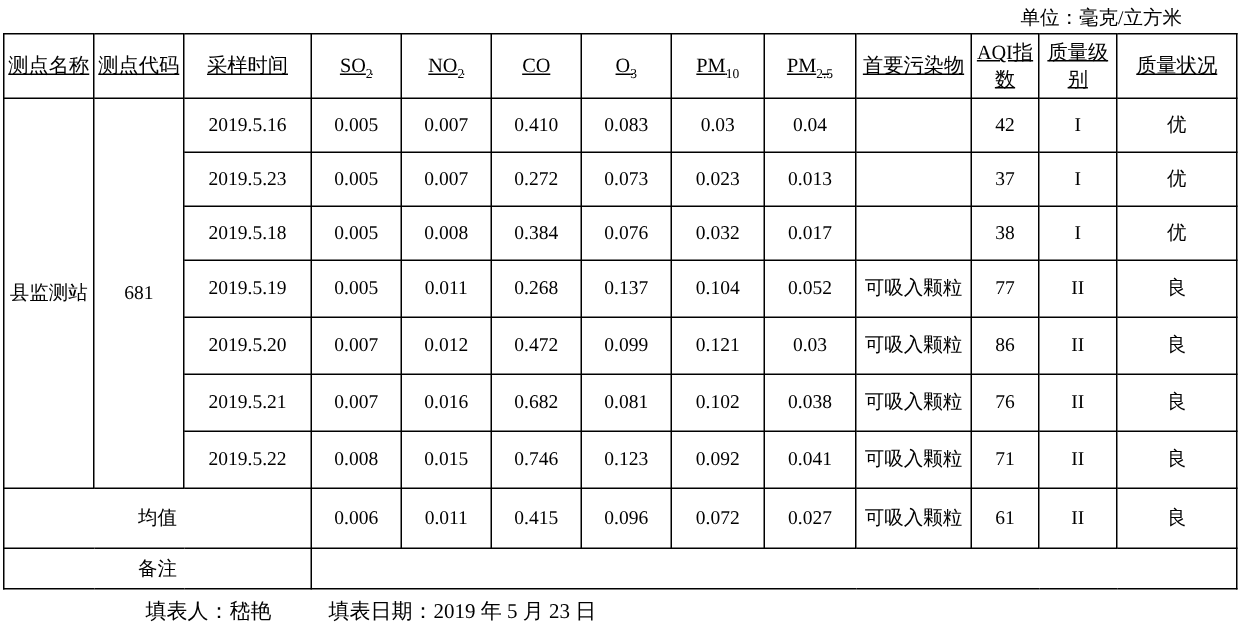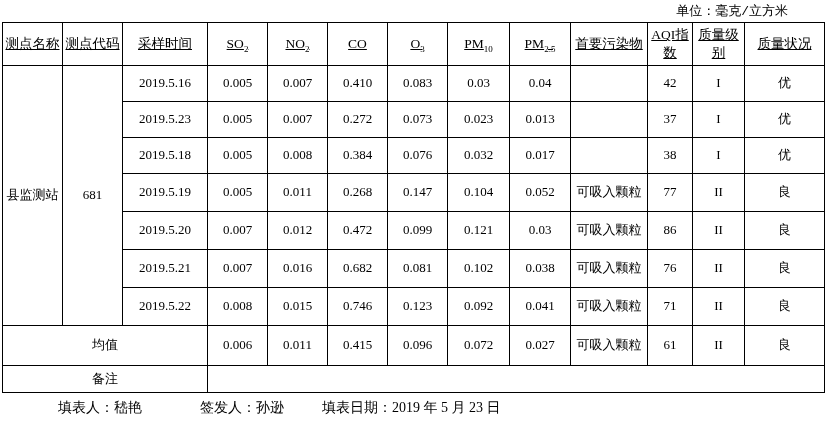--- a/index.html
+++ b/index.html
@@ -11,21 +11,20 @@
     font-family: "Liberation Serif", "DejaVu Serif", serif;
     color: #000000;
     overflow: hidden;
   }
   .unit-label {
     height: 22px;
     text-align: right;
     padding: 4px 38px 0 0;
     font-size: 13px;
     line-height: 16px;
-    font-family: Liberation Mono, monospace;
   }
   table.aqi-table {
     border-collapse: collapse;
     table-layout: fixed;
     margin-left: 2px;
     width: 822px;
   }
   .aqi-table th, .aqi-table td {
     border: 1px solid #000000;
     text-align: center;
@@ -41,20 +40,21 @@
   tr.header-row   { height: 43px; text-decoration: underline; }
   tr.row-short    { height: 36px; }
   tr.row-tall     { height: 38px; }
   tr.mean-row     { height: 40px; }
   tr.remark-row   { height: 27px; }
   .footer-line {
     height: 30px;
     display: flex;
     align-items: center;
     font-size: 14px;
+    padding-left: 39px;
   }
   .footer-line .f-item { white-space: nowrap; }
   .f-filler   { margin-left: 58px; }
   .f-reviewer { margin-left: 80px; }
   .f-issuer   { margin-left: 58px; }
   .f-date     { margin-left: 38px; text-align: center; }
 </style>
 </head>
 <body>
 
@@ -137,21 +137,21 @@
         <td>38</td>
         <td>I</td>
         <td>优</td>
       </tr>
 
       <tr class="row-tall">
         <td>2019.5.19</td>
         <td>0.005</td>
         <td>0.011</td>
         <td>0.268</td>
-        <td>0.147</td>
+        <td>0.137</td>
         <td>0.104</td>
         <td>0.052</td>
         <td>可吸入颗粒</td>
         <td>77</td>
         <td>II</td>
         <td>良</td>
       </tr>
 
       <tr class="row-tall">
         <td>2019.5.20</td>
@@ -211,17 +211,16 @@
 
       <tr class="remark-row">
         <td colspan="3">备注</td>
         <td colspan="10"></td>
       </tr>
     </tbody>
   </table>
 
   <div class="footer-line">
     <span class="f-item f-filler">填表人：嵇艳</span>
-    <span class="f-item f-issuer">签发人：孙逊</span>
     <span class="f-item f-date">填表日期：2019 年 5 月 23 日</span>
   </div>
 
 </div>
 
 </body></html>

